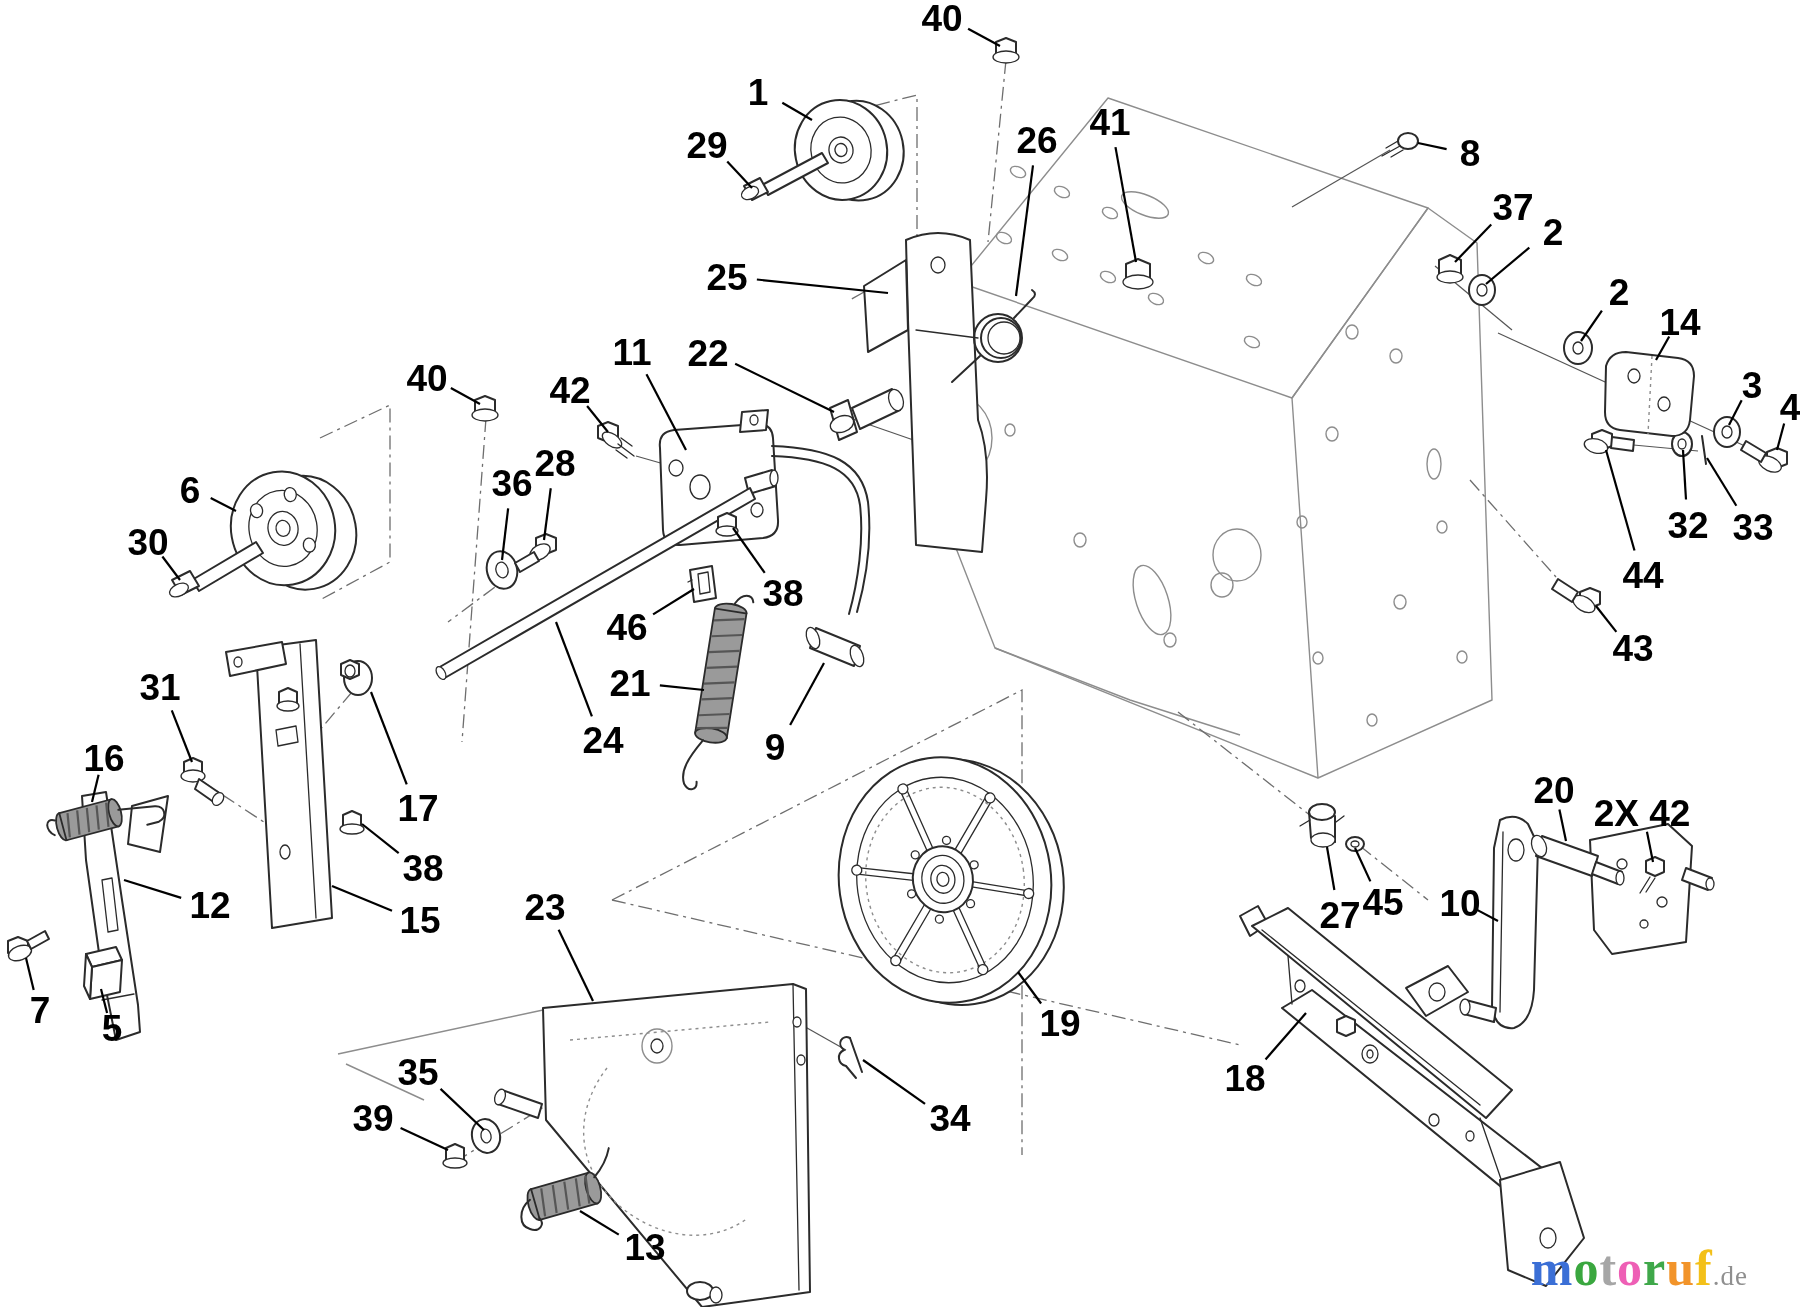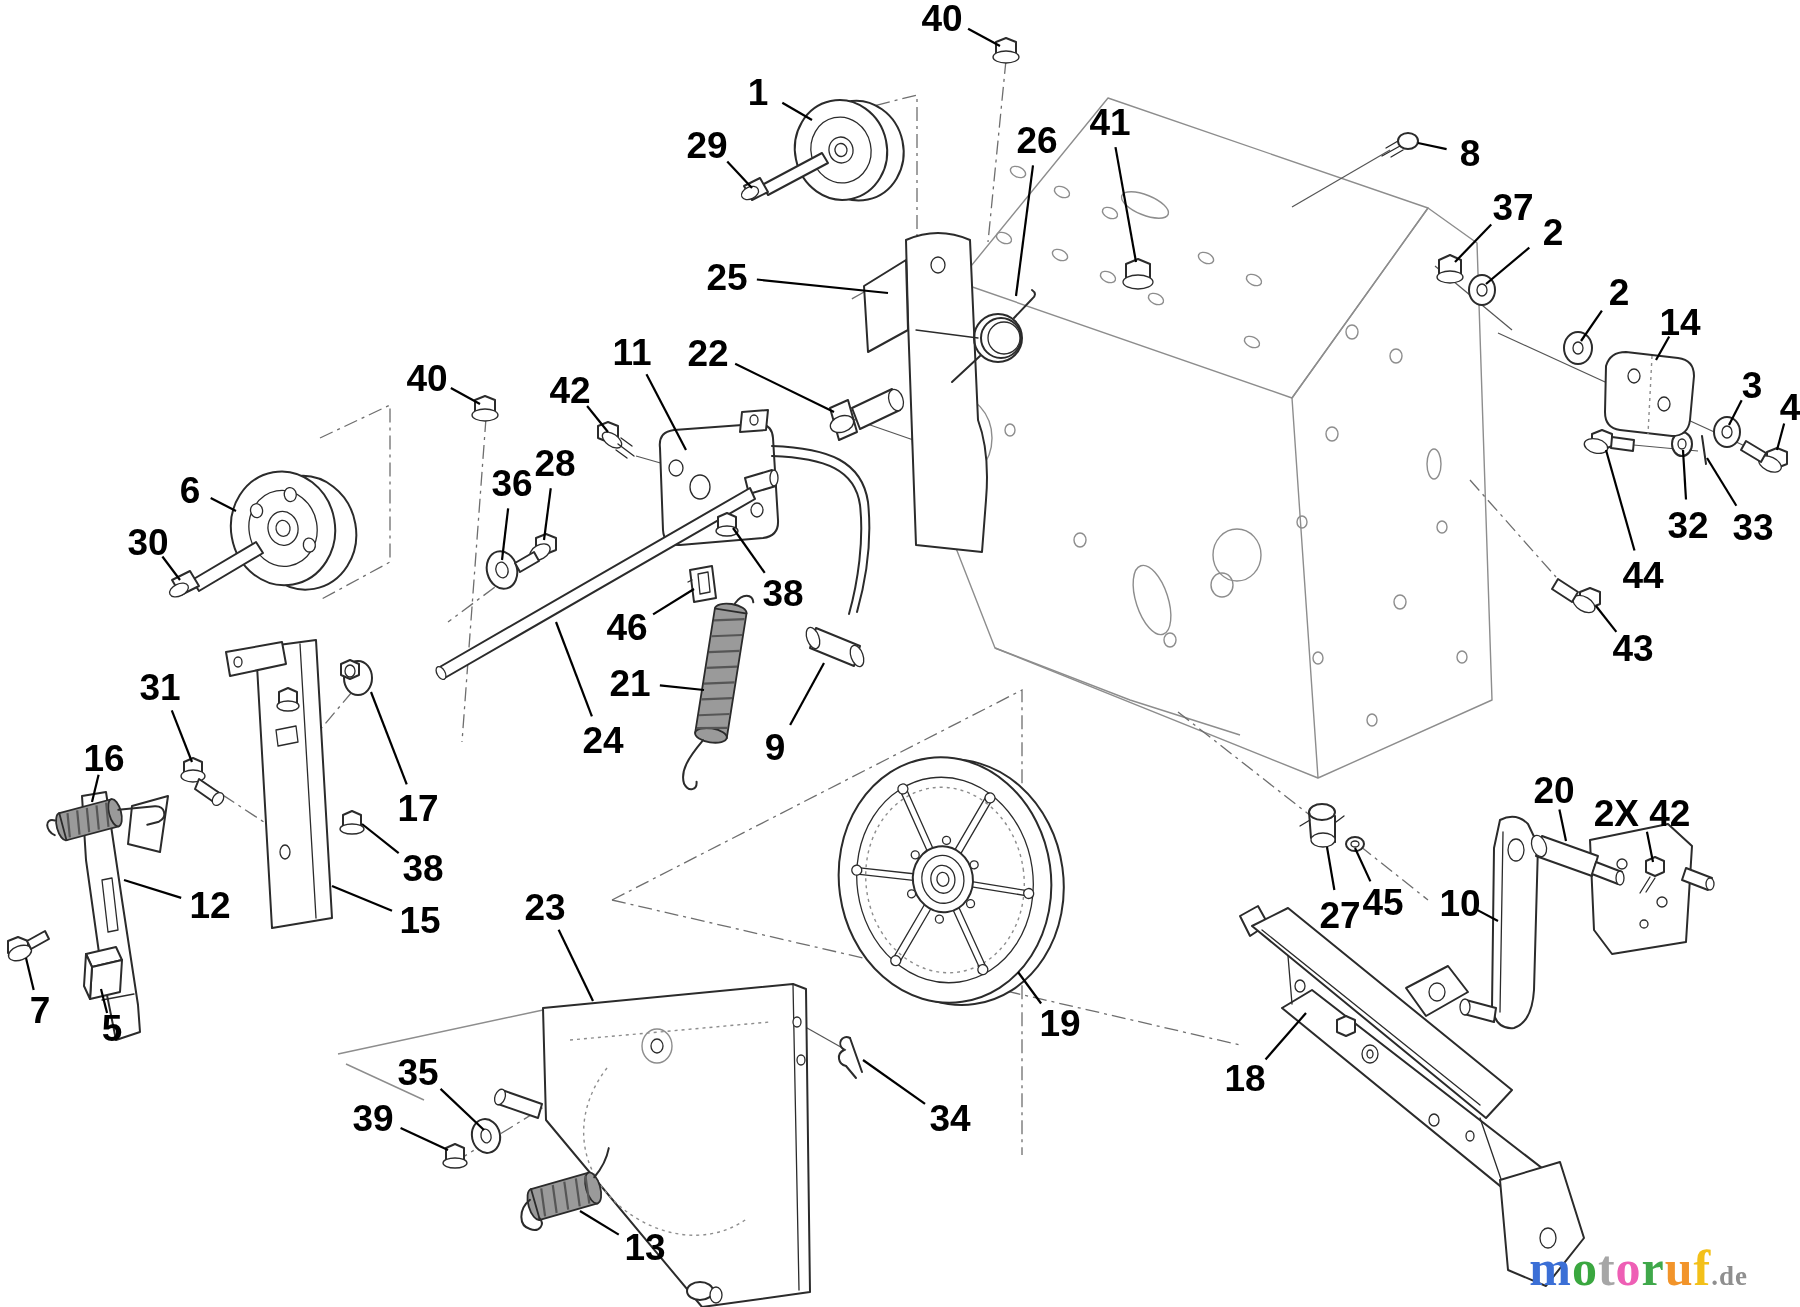--- a/index.html
+++ b/index.html
@@ -12,21 +12,21 @@
   .bg{fill:none;stroke:#8d8d8d;stroke-width:1.4;stroke-linejoin:round;}
   .dash{fill:none;stroke:#6e6e6e;stroke-width:1.3;stroke-dasharray:14 5 3 5;}
   .axis{fill:none;stroke:#555;stroke-width:1.2;}
   .coil{fill:#9a9a9a;stroke:#2b2b2b;stroke-width:1.8;}
   .hatch{stroke:#565656;stroke-width:2.2;fill:none;}
   .emboss{fill:none;stroke:#8d8d8d;stroke-width:1.4;stroke-dasharray:3 4;}
   text.callout{font-family:"Liberation Sans",sans-serif;font-weight:700;font-size:37px;fill:#000;}
   .leader{stroke:#000;stroke-width:2.2;}
   .watermark{position:absolute;right:52px;bottom:10px;font-family:"Liberation Serif",serif;
              font-weight:700;font-size:50px;letter-spacing:1px;user-select:none;}
-  .watermark .suffix{font-size:27px;font-weight:700;}
+  .watermark .suffix{font-size:27px;font-weight:400;}
 </style>
 </head>
 <body>
 
 <div class="stage">
 <svg width="1800" height="1307" viewBox="0 0 1800 1307">
 
   <g>
     <path class="bg" d="M 958 282 L 1108 98 L 1428 208 L 1292 398 Z"></path>
     <path class="bg" d="M 1292 398 L 1428 208 L 1477 243 L 1492 700 L 1318 778 Z"></path>

